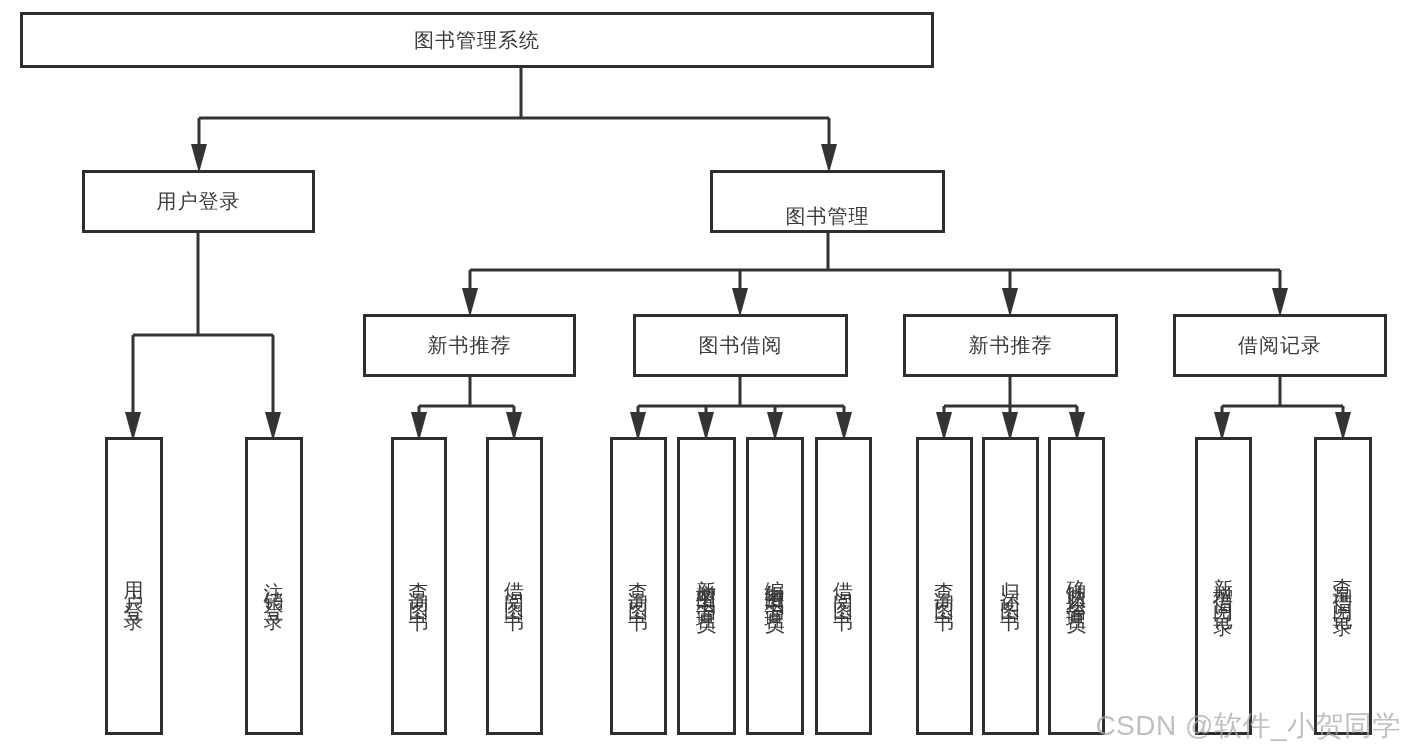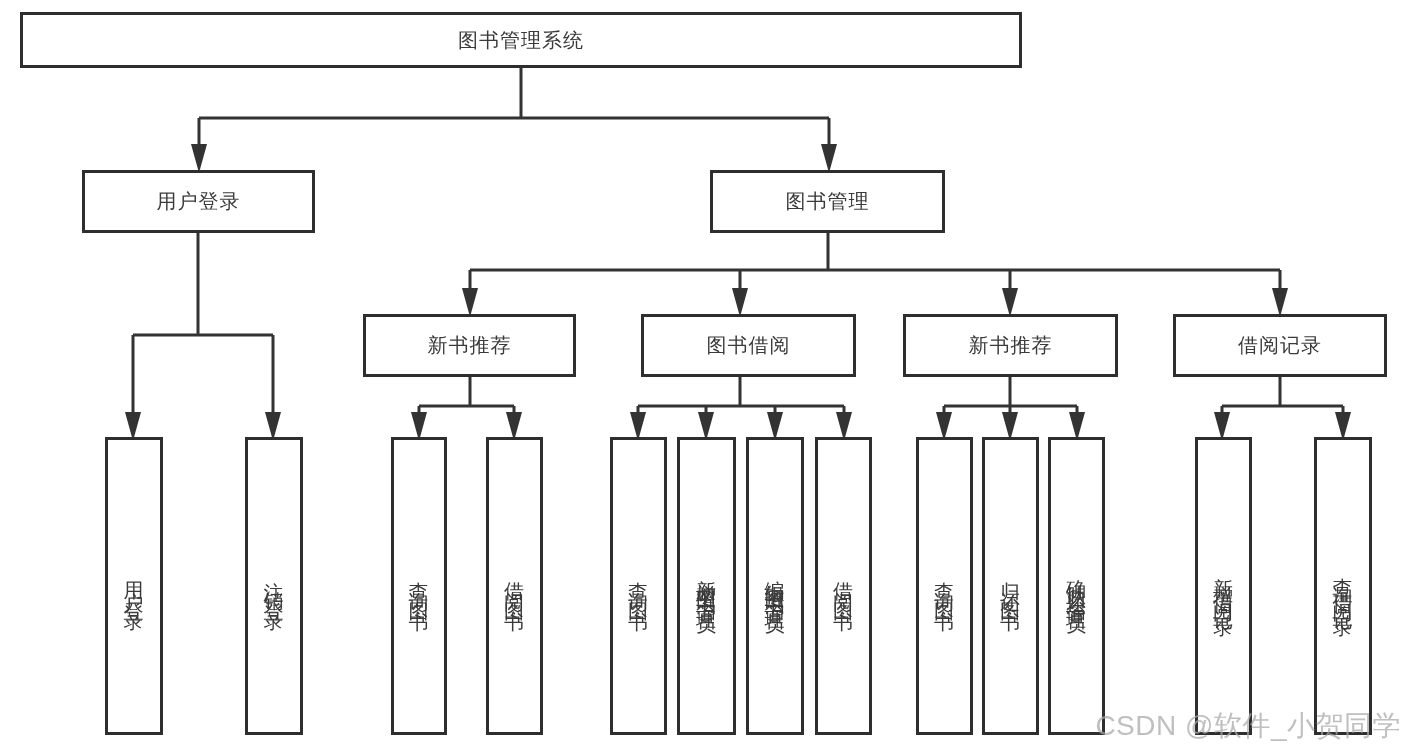--- a/index.html
+++ b/index.html
@@ -23,26 +23,26 @@
     border: 3px solid #2e2e2e;
     box-sizing: border-box;
     display: flex;
     align-items: center;
     justify-content: center;
     color: #3a3a3a;
     font-size: 20px;
     letter-spacing: 1px;
     white-space: nowrap;
   }
-  .node.root  { left: 20px;  top: 12px;  width: 1002px; height: 56px; }
+  .node.root  { left: 20px;  top: 12px;  width: 914px; height: 56px; }
   .node.lv2a  { left: 82px;  top: 170px; width: 233px;  height: 63px; }
-  .node.lv2b  { left: 710px; top: 170px; width: 235px;  height: 63px; }
+  .node.lv2b  { left: 710px; top: 170px; width: 235px;  height: 63px; align-items: flex-end; }
   .node.lv3   { top: 314px; height: 63px; text-align: center; }
   .node.lv3a  { left: 363px;  width: 213px; }
-  .node.lv3b  { left: 633px;  width: 215px; margin-left: 8px; }
+  .node.lv3b  { left: 633px;  width: 215px; }
   .node.lv3c  { left: 903px;  width: 215px; }
   .node.lv3d  { left: 1173px; width: 214px; }
   .leaf {
     position: absolute;
     top: 437px;
     height: 298px;
     background: #ffffff;
     border: 3px solid #2e2e2e;
     box-sizing: border-box;
     display: flex;

